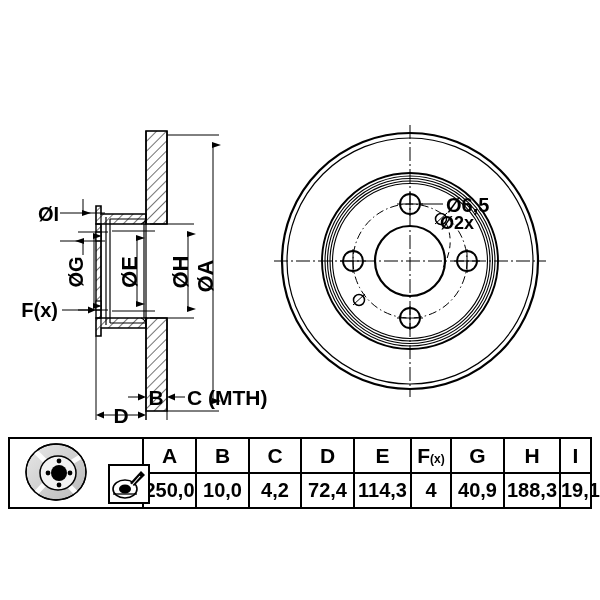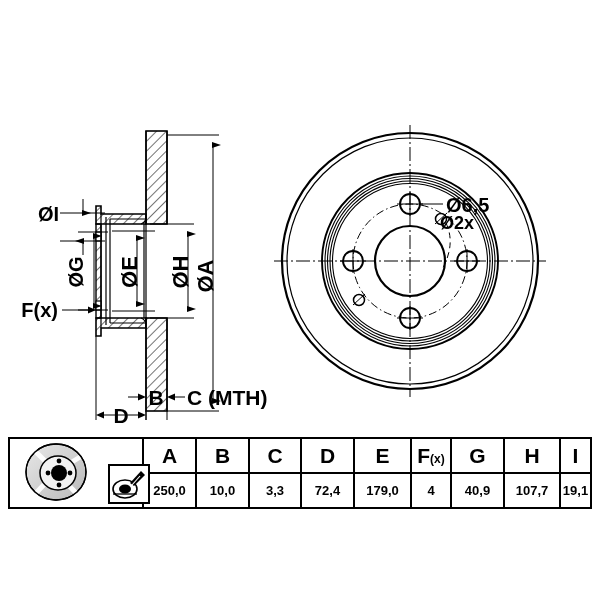--- a/index.html
+++ b/index.html
@@ -67,21 +67,21 @@
   #spec-table td {
     border: 2px solid #000;
     text-align: center;
     vertical-align: middle;
     font-family: "Liberation Sans", sans-serif;
     font-weight: bold;
     padding: 0;
     height: 33px;
   }
   #spec-table td.hdr { font-size: 21px; }
-  #spec-table td.val { font-size: 13px; }
+  #spec-table td.val { font-size: 20px; }
   #spec-table td.iconcell {
     border: none;
     border-right: 2px solid #000;
     position: relative;
   }
   .nb-left { border-left: none !important; }
   .nb-top { border-top: none !important; }
   .nb-bottom { border-bottom: none !important; }
   .fx-sub { font-size: 12px; }
   .disc-icon-wrap {
@@ -344,24 +344,24 @@
       <td class="hdr" style="width:51px">D</td>
       <td class="hdr" style="width:55px">E</td>
       <td class="hdr" style="width:38px"><span>F</span><span class="fx-sub">(x)</span></td>
       <td class="hdr" style="width:51px">G</td>
       <td class="hdr" style="width:54px">H</td>
       <td class="hdr">I</td>
     </tr>
     <tr>
       <td class="val">250,0</td>
       <td class="val">10,0</td>
-      <td class="val">3,3</td>
+      <td class="val">4,2</td>
       <td class="val">72,4</td>
-      <td class="val">179,0</td>
+      <td class="val">114,3</td>
       <td class="val">4</td>
       <td class="val">40,9</td>
-      <td class="val">107,7</td>
+      <td class="val">188,3</td>
       <td class="val">19,1</td>
     </tr>
   </tbody>
     </table>
 
 </div>
 
 </body></html>

